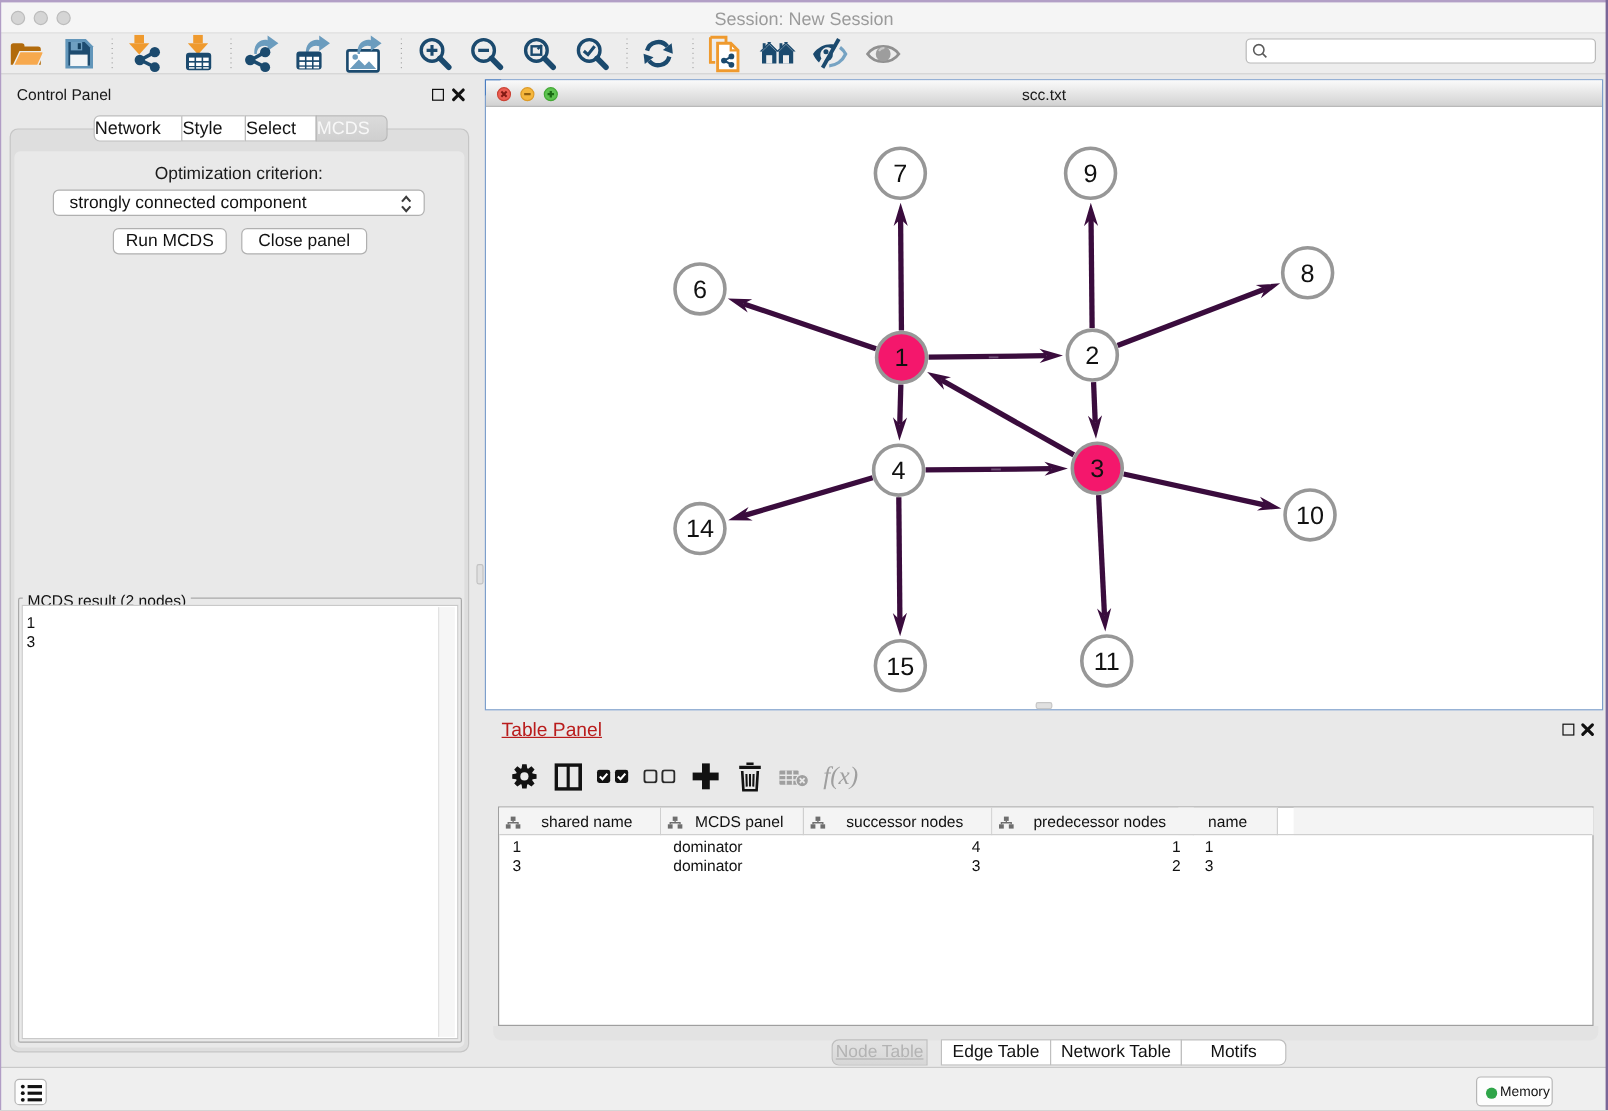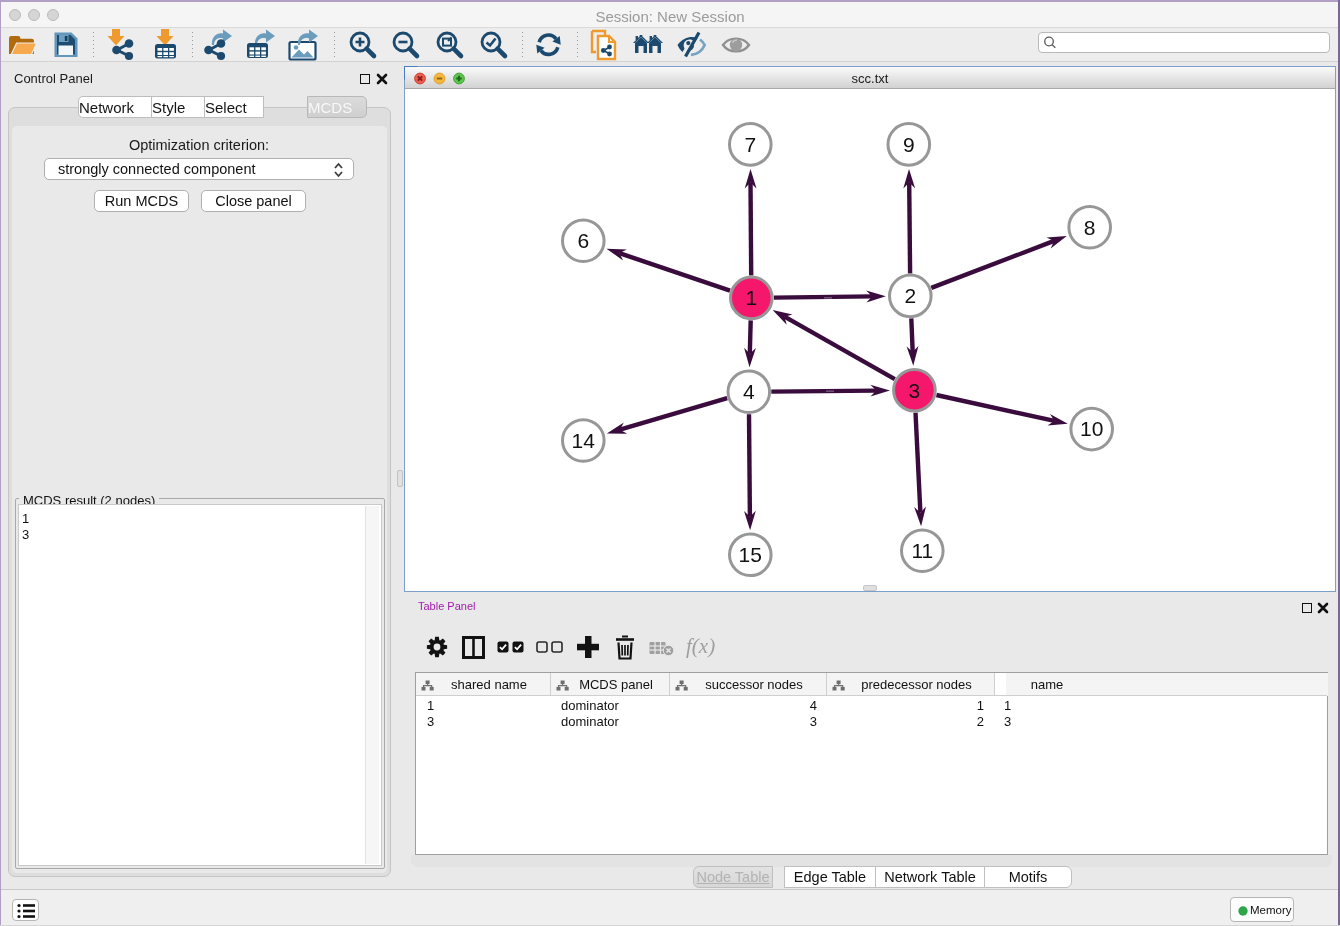--- a/index.html
+++ b/index.html
@@ -17,36 +17,36 @@
 .tbi { position:absolute; top:1px; }
 .tsep { position:absolute; top:4px; width:1px; height:26px; background-image:linear-gradient(#9a9a9a 30%, rgba(0,0,0,0) 0%); background-size:1px 4px; }
 #searchbox { position:absolute; left:1038px; top:4px; width:292px; height:21px; background:#fff; border:1px solid #b9b9b9; border-radius:4px; }
 
 
 #cp-title { left:14px; top:71px; font-size:13px; color:#1a1a1a; }
 #cp-max { left:360px; top:74px; width:10px; height:10px; border:1.7px solid #111; }
 #cp-outer { left:8px; top:107px; width:383px; height:770px; background:#dedede; border:1px solid #c5c5c5; border-radius:7px; }
 #cp-inner { left:12px; top:126px; width:375px; height:747px; background:#e9e9e9; border-radius:5px; }
 .tab { position:absolute; top:96px; height:22px; line-height:21px; text-align:left; font-size:15px; color:#141414; background:#fff; border:1px solid #bdbdbd; }
-#tab-mcds { background:linear-gradient(#dbdbdb,#cfcfcf); color:#f8f8f8; border-color:#b8b8b8; border-radius:0 5px 5px 0;margin-left:44px; }
+#tab-mcds { background:linear-gradient(#dbdbdb,#cfcfcf); color:#f8f8f8; border-color:#b8b8b8; border-radius:0 5px 5px 0; }
 #opt-label { left:44px; top:137px; width:310px; text-align:center; font-size:14.5px; color:#1a1a1a; }
 #opt-select { left:44px; top:158px; width:310px; height:22px; background:#fff; border:1px solid #b0b0b0; border-radius:5px; font-size:14.5px; line-height:20px; color:#111; padding-left:13px; }
 .btn { position:absolute; top:190px; height:22px; background:#fff; border:1px solid #b0b0b0; border-radius:5px; font-size:14.5px; line-height:20px; color:#111; text-align:center; }
 #fieldset { left:15px; top:498px; width:370px; height:371px; border:1px solid #a9a9a9; border-radius:2px; }
 #legend { left:19px; top:493px; font-size:13px; color:#111; background:#e9e9e9; padding:0 4px; }
 #resultbox { left:18px; top:504px; width:364px; height:362px; background:#fff; border:1px solid #c9c9c9; font-size:13px; color:#111; }
 #resultbox .sb { position:absolute; right:2px; top:1px; bottom:1px; width:14px; background:#f6f6f6; border-left:1px solid #e2e2e2; }
 
 
 #netframe { left:404px; top:66px; width:932px; height:526px; background:#fff; border:1px solid #7d9fcb; }
 #nettitle { position:absolute; left:0; top:0; width:100%; height:22px; background:linear-gradient(#fafafa,#d2d2d2); border-bottom:1px solid #a8a8a8; }
 #nettitle .t { position:absolute; width:100%; text-align:center; top:4px; font-size:13px; color:#1a1a1a; }
 
 
-#tp-title { left:418px; top:600px; font-size:11px; color:#a21caf; }
+#tp-title { left:418px; top:600px; font-size:16px; color:#b91c1c;text-decoration:underline; }
 #tp-max { left:1302px; top:603px; width:10px; height:10px; border:1.7px solid #111; }
 #tablebox { left:415px; top:672px; width:913px; height:183px; background:#fff; border:1px solid #9f9f9f; }
 .th { position:absolute; top:0; height:23px; border-right:1px solid #cfcfcf; background:#f4f4f4; font-size:13px; color:#111; }
 .th .txt { position:absolute; top:4px; width:100%; text-align:center; }
 #thead-line { position:absolute; left:0; top:22px; width:100%; height:1px; background:#cfcfcf; }
 .td { position:absolute; height:16px; font-size:13px; color:#111; line-height:16px; }
 .btab { position:absolute; top:866px; height:22px; line-height:21px; text-align:center; font-size:14.5px; color:#111; background:#fff; border:1px solid #bfbfbf; }
 
 
 #statusbar { left:0; top:889px; width:1340px; height:37px; background:#efefef; border-top:1px solid #c9c9c9; }
@@ -401,21 +401,21 @@
       <span style="position:absolute;left:5px;top:5px;"><svg width="13" height="11" style="vertical-align:-1px;">
           <g fill="#6e6e6e">
             <rect x="4.6" y="0.5" width="4" height="3.6"></rect>
             <rect x="0.5" y="6.9" width="4" height="3.6"></rect>
             <rect x="8.7" y="6.9" width="4" height="3.6"></rect>
           </g>
           <path d="M6.6 4.1 V5.6 M2.5 6.9 V5.6 H10.7 V6.9" stroke="#6e6e6e" stroke-width="1.1" fill="none"></path>
         </svg></span>
       <div class="txt" style="padding-left:12px;">predecessor nodes</div>
     </div>
-<div class="th" style="left:590px;width:83px;">
+<div class="th" style="left:566px;width:83px;">
       <div class="txt">name</div>
     </div>
 <div class="th" style="left:662px;width:250px;border-right:none;"></div>
 <div id="thead-line"></div>
 <div class="td" style="left:11px;top:25px;">1</div>
 <div class="td" style="left:145px;top:25px;">dominator</div>
 <div class="td" style="left:254px;top:25px;width:147px;text-align:right;">4</div>
 <div class="td" style="left:411px;top:25px;width:157px;text-align:right;">1</div>
 <div class="td" style="left:588px;top:25px;">1</div>
 <div class="td" style="left:11px;top:41px;">3</div>

